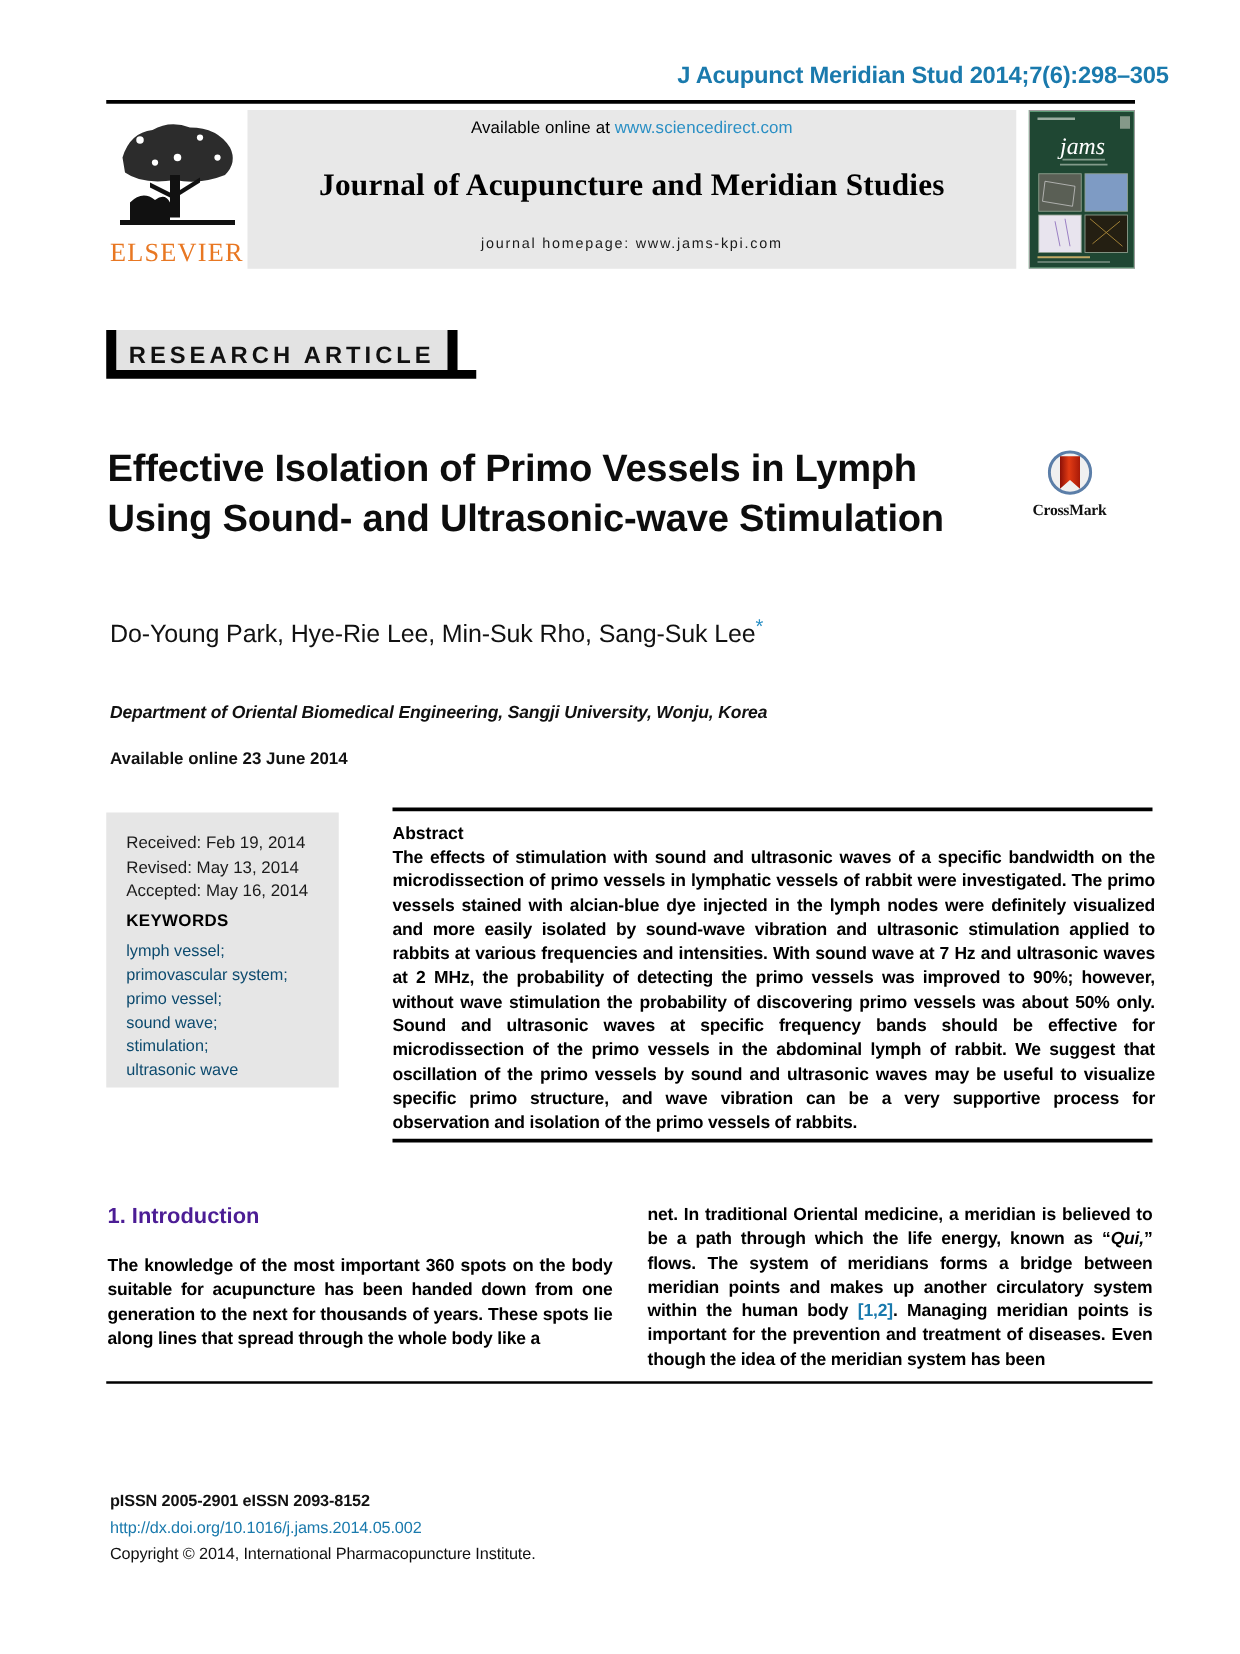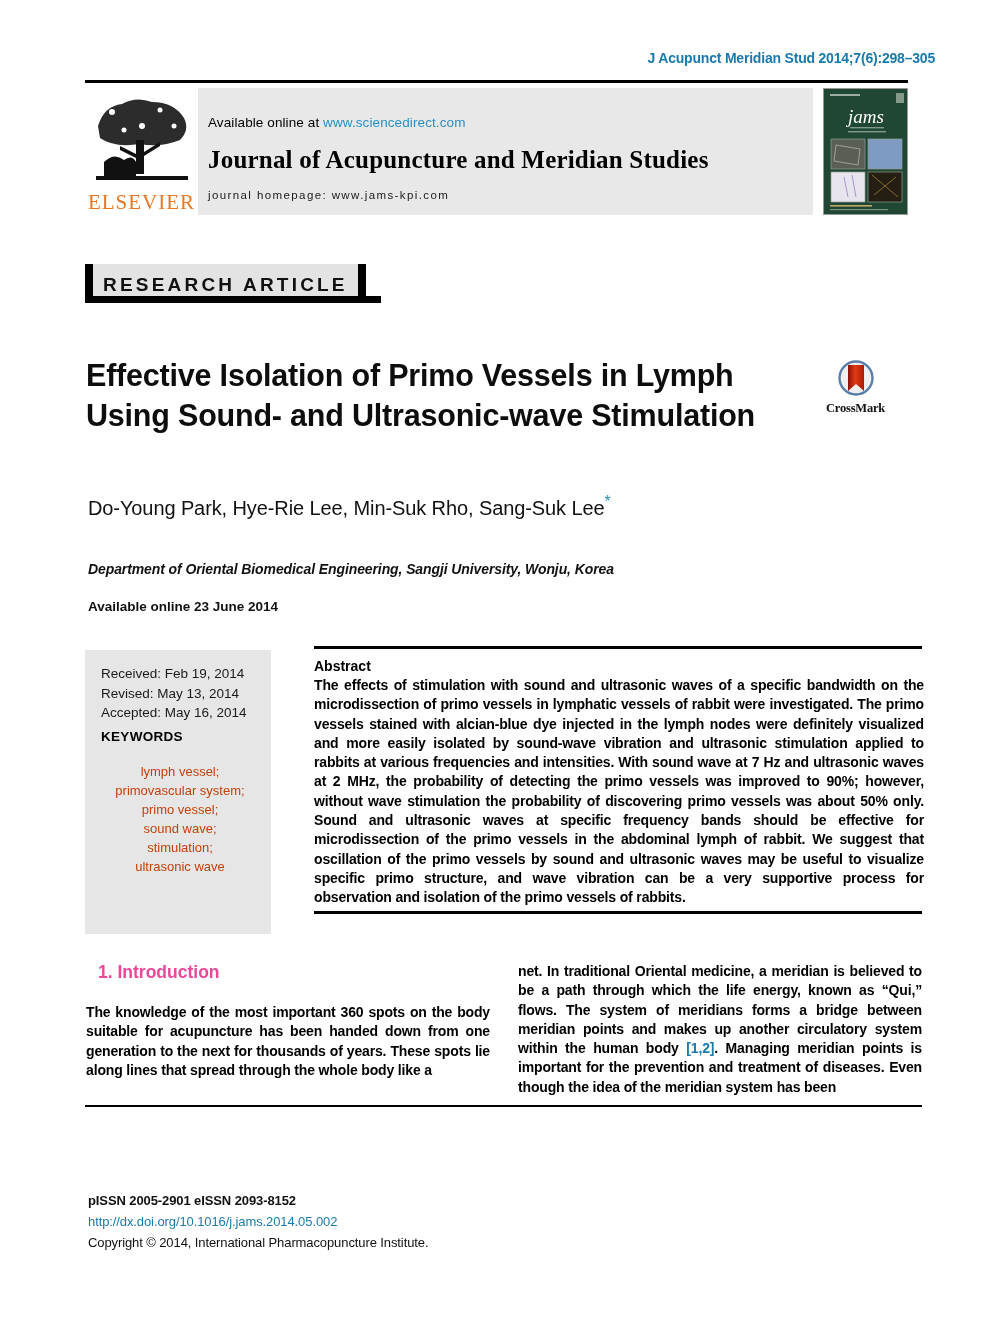--- a/index.html
+++ b/index.html
@@ -16,21 +16,21 @@
     height: 1323px;
     background: #fff;
     overflow: hidden;
   }
 
   
   .citation {
     position: absolute;
     top: 50px;
     right: 57px;
-    font-size: 14px;
+    font-size: 19px;
     font-weight: bold;
     color: #1a7aad;
     letter-spacing: -0.2px;
     white-space: nowrap;
   }
 
   .rule-top {
     position: absolute;
     left: 85px;
     top: 80px;
@@ -67,22 +67,23 @@
     color: #E87722;
     line-height: 1;
     margin-top: 1px;
   }
 
   .masthead-center {
     flex: 1 1 auto;
     background: #e8e8e8;
     display: flex;
     flex-direction: column;
+    align-items: center;
     justify-content: space-between;
-    padding: 27px 10px 14px 10px;
+    padding: 6px 10px 14px 10px;
   }
   .avail-line {
     font-size: 13.5px;
     color: #000;
     letter-spacing: 0.1px;
   }
   .avail-line .link { color: #2a8fc4; }
   .journal-title {
     font-family: "Liberation Serif", serif;
     font-size: 25px;
@@ -191,38 +192,37 @@
     font-weight: bold;
     color: #111;
   }
 
   
   .sidebox {
     position: absolute;
     left: 85px;
     top: 650px;
     width: 186px;
-    height: 284px;
+    height: 220px;
     background: #e6e6e6;
     padding: 14px 12px 0 16px;
   }
   .dates { font-size: 13.5px; line-height: 19.5px; color: #1a1a1a; }
   .kw-head {
     margin-top: 6px;
     font-size: 13.5px;
     font-weight: bold;
     letter-spacing: 0.3px;
     color: #000;
   }
   .kw-list {
-    margin-top: 18px;
+    margin-top: 7px;
     font-size: 13px;
     line-height: 19px;
-    color: #c2410c;
-    text-align: center;
+    color: #0c4a6e;
   }
 
   .abs-rule-top {
     position: absolute;
     left: 314px;
     top: 646px;
     width: 608px;
     height: 3px;
     background: #000;
   }
@@ -251,25 +251,25 @@
     font-weight: bold;
     line-height: 19.3px;
     text-align: justify;
     color: #000;
     letter-spacing: -0.15px;
   }
 
   
   .sec-head {
     position: absolute;
-    left: 98px;
+    left: 86px;
     top: 962px;
     font-size: 17.5px;
     font-weight: bold;
-    color: #ec4899;
+    color: #4c1d95;
   }
   .col-left {
     position: absolute;
     left: 86px;
     top: 1003px;
     width: 404px;
     font-size: 14px;
     font-weight: bold;
     line-height: 19.3px;
     text-align: justify;
@@ -282,21 +282,21 @@
     top: 962px;
     width: 404px;
     font-size: 14px;
     font-weight: bold;
     line-height: 19.3px;
     text-align: justify;
     letter-spacing: -0.15px;
     color: #000;
   }
   .ref-link { color: #1a7aad; }
-  .qui { }
+  .qui { font-style: italic; }
 
   
   .foot-rule {
     position: absolute;
     left: 85px;
     top: 1105px;
     width: 837px;
     height: 2px;
     background: #000;
   }

